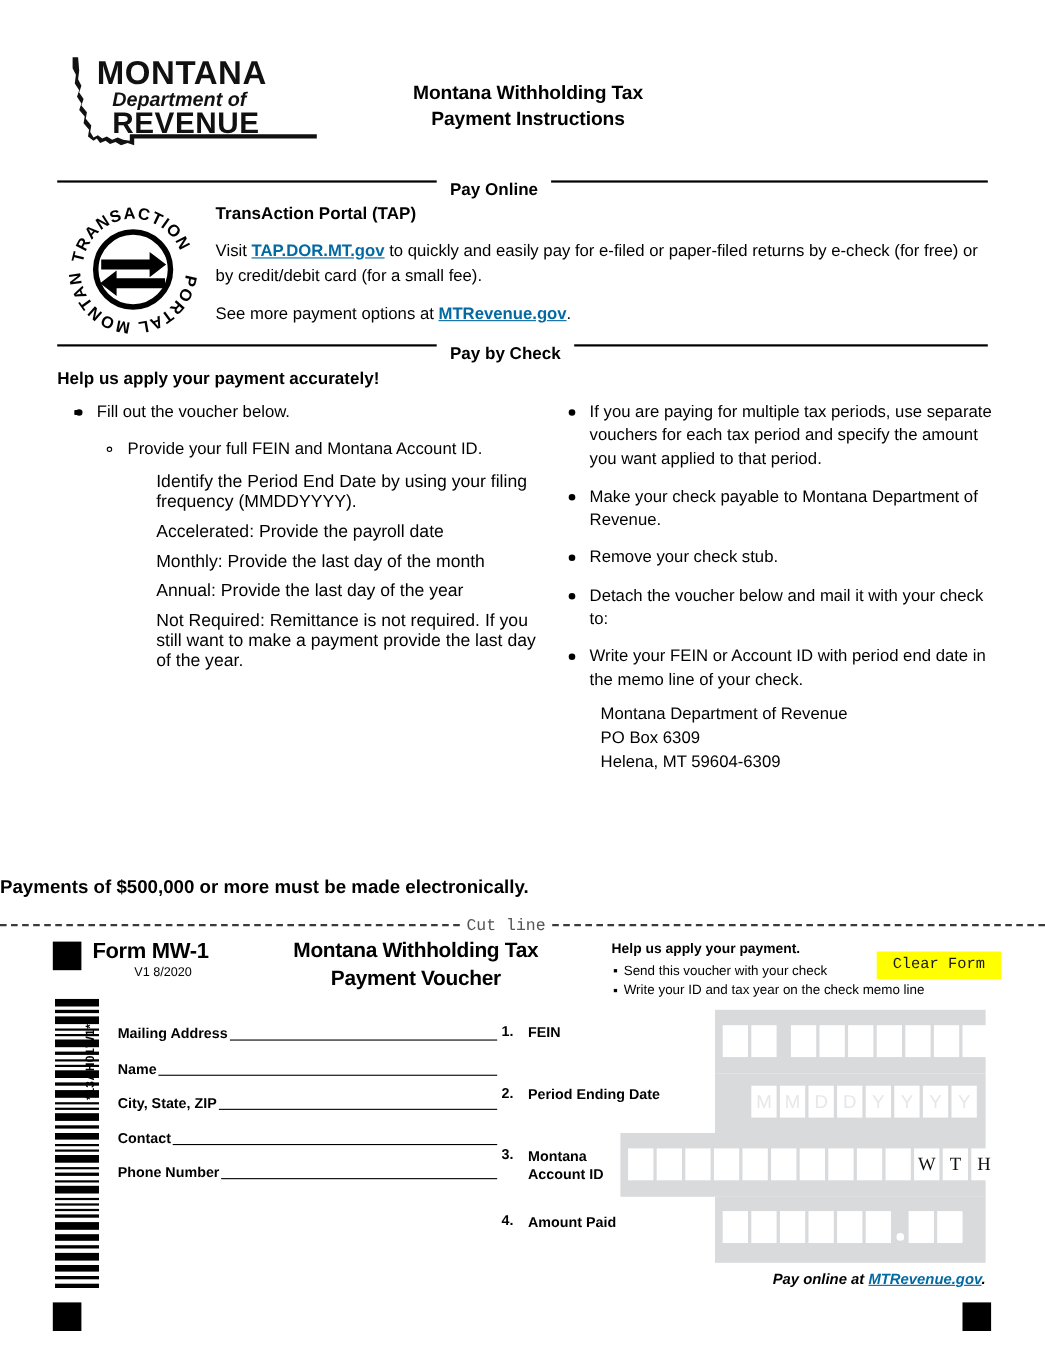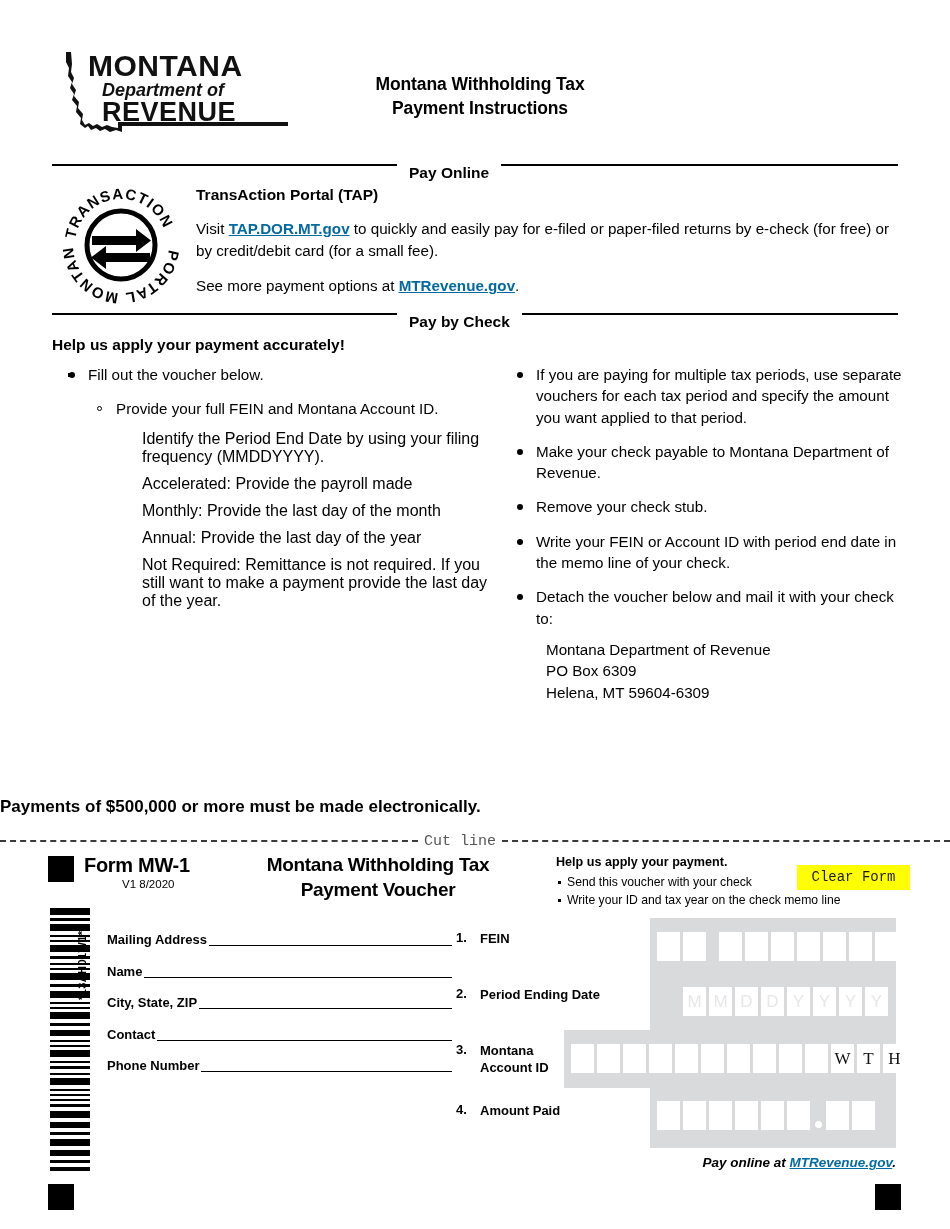--- a/index.html
+++ b/index.html
@@ -440,34 +440,34 @@
 
 <div class="help-heading">Help us apply your payment accurately!</div>
 
 <div class="col-left">
   <ul class="bl">
     <li class="lvl1">Fill out the voucher below.</li>
     <li class="lvl2">Provide your full FEIN and Montana Account ID.</li>
   </ul>
   <ul class="sublist">
     <li class="lvl3">Identify the Period End Date by using your filing frequency (MMDDYYYY).</li>
-    <li class="lvl3">Accelerated: Provide the payroll made</li>
+    <li class="lvl3">Accelerated: Provide the payroll date</li>
     <li class="lvl3">Monthly: Provide the last day of the month</li>
     <li class="lvl3">Annual: Provide the last day of the year</li>
     <li class="lvl3">Not Required: Remittance is not required. If you still want to make a payment provide the last day of the year.</li>
   </ul>
 </div>
 
 <div class="col-right">
   <ul class="bl">
     <li class="lvl1">If you are paying for multiple tax periods, use separate vouchers for each tax period and specify the amount you want applied to that period.</li>
     <li class="lvl1">Make your check payable to Montana Department of Revenue.</li>
     <li class="lvl1">Remove your check stub.</li>
+    <li class="lvl1">Detach the voucher below and mail it with your check to:</li>
     <li class="lvl1">Write your FEIN or Account ID with period end date in the memo line of your check.</li>
-    <li class="lvl1">Detach the voucher below and mail it with your check to:</li>
   </ul>
   <div class="address-block">
     <div>Montana Department of Revenue</div>
     <div>PO Box 6309</div>
     <div>Helena, MT 59604-6309</div>
   </div>
 </div>
 
 <div class="elec-notice">Payments of $500,000 or more must be made electronically.</div>
 

